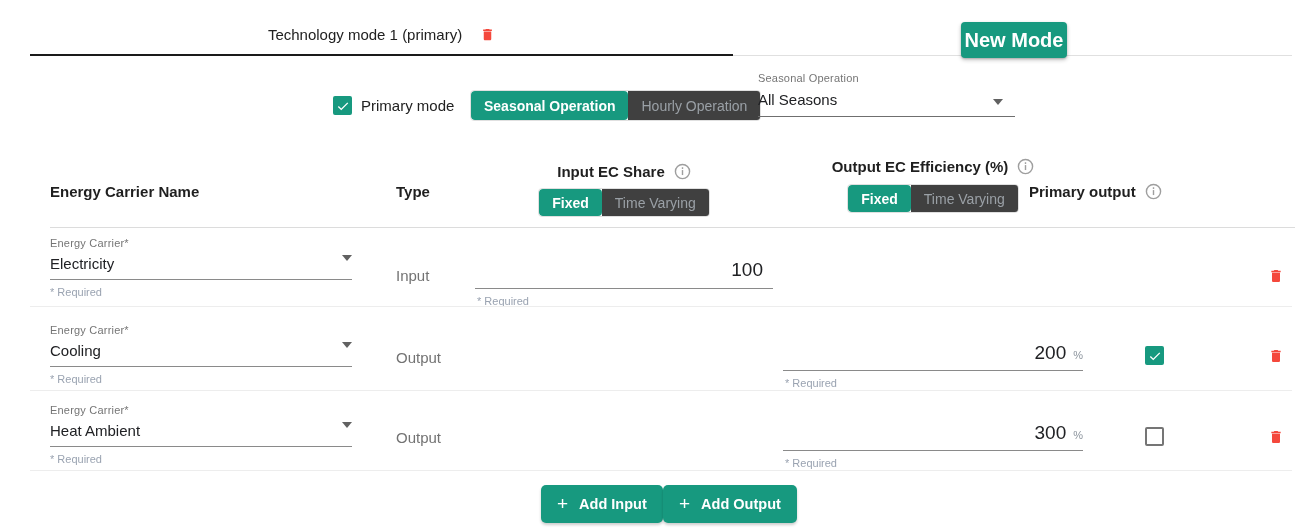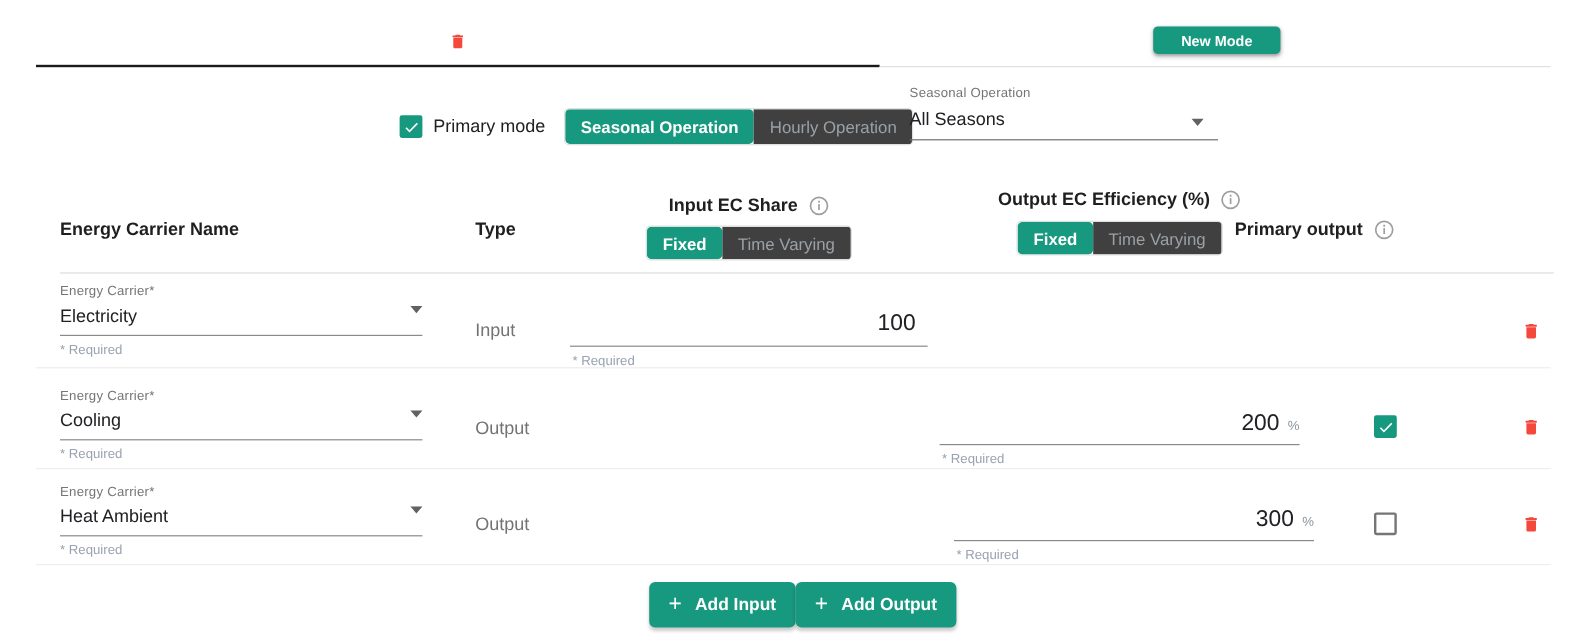--- a/index.html
+++ b/index.html
@@ -12,23 +12,23 @@
 
   
   .tab {
     left:30px; top:14px; width:703px; height:40px;
     display:flex; align-items:center; justify-content:center; gap:18px; cursor:pointer;
   }
   .tab-label { font-size:15px; color:#212121; }
   .tab-underline { left:30px; top:54px; width:703px; height:2px; background:#1a1a1a; }
   .tabbar-line { left:733px; top:55px; width:559px; height:1px; background:#e0e0e0; }
   .new-mode-btn {
-    left:961px; top:22px; width:106px; height:23px; z-index:2;
+    left:961px; top:22px; width:106px; height:36px; z-index:2;
     background:#17997F; color:#fff; border:none; border-radius:4px;
-    font-family:inherit; font-size:12px; font-weight:bold; cursor:pointer;
+    font-family:inherit; font-size:20px; font-weight:bold; cursor:pointer;
     box-shadow:0 2px 4px rgba(0,0,0,.22), 0 1px 2px rgba(0,0,0,.18);
   }
 
   
   .cb { width:19px; height:19px; border:2px solid #757575; border-radius:2px; background:#fff; cursor:pointer;
         display:flex; align-items:center; justify-content:center; }
   .cb svg { display:none; }
   .cb.checked { background:#17997F; border-color:#17997F; }
   .cb.checked svg { display:block; }
 
@@ -74,20 +74,21 @@
     box-shadow:0 2px 3px rgba(0,0,0,.2);
   }
   .add-btn .plus { font-size:19px; font-weight:normal; }
 </style>
 </head>
 <body>
 
 <div id="app">
 
   <div class="abs tab">
+    <span class="tab-label">Technology mode 1 (primary)</span>
     <button class="trash-btn">
       <svg width="15" height="19" viewBox="0 0 24 24">
           <path fill="#F4483C" d="M6 19c0 1.1.9 2 2 2h8c1.1 0 2-.9 2-2V7H6v12zM19 4h-3.5l-1-1h-5l-1 1H5v2.5h14V4z"></path>
         </svg>
     </button>
   </div>
   <div class="abs tab-underline"></div>
   <div class="abs tabbar-line"></div>
   <button class="abs new-mode-btn">New Mode</button>
 
@@ -216,21 +217,21 @@
     <div class="abs carrier-select" style="left:50px; top:404px;">
       <div class="fld-label">Energy Carrier*</div>
       <div class="carrier-value-row" style="margin-top:6px;">
         <span class="carrier-value">Heat Ambient</span>
         <span class="caret"></span>
       </div>
       <div class="fld-underline" style="margin-top:7px;"></div>
       <div class="required" style="margin-top:6px;">* Required</div>
     </div>
     <div class="abs type-text" style="left:396px; top:429px;">Output</div>
-    <div class="abs" style="left:783px; top:422px; width:300px;margin-left:12px;">
+    <div class="abs" style="left:783px; top:422px; width:300px;">
       <div class="num-field">
         <span class="num-value">300</span>
         <span class="unit">%</span>
       </div>
       <div class="fld-underline" style="margin-top:6px;"></div>
       <div class="required" style="margin-top:6px; padding-left:2px;">* Required</div>
     </div>
     <div class="abs cb" style="left:1145px; top:427px;">
       
     </div>

